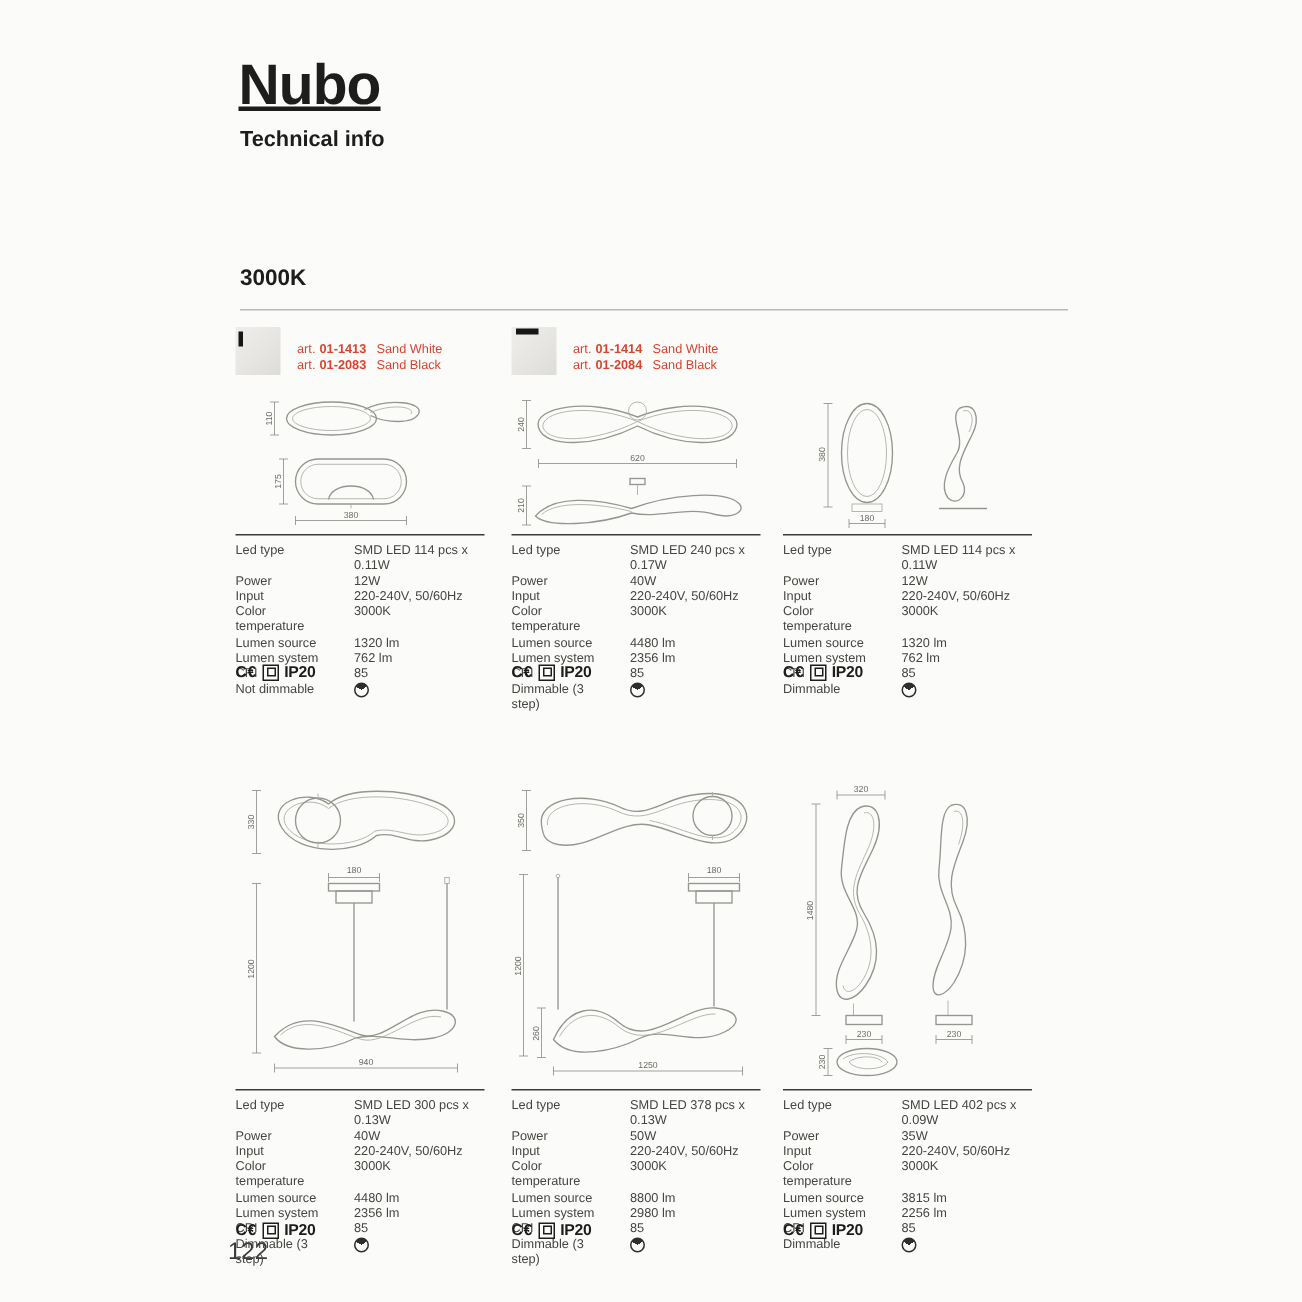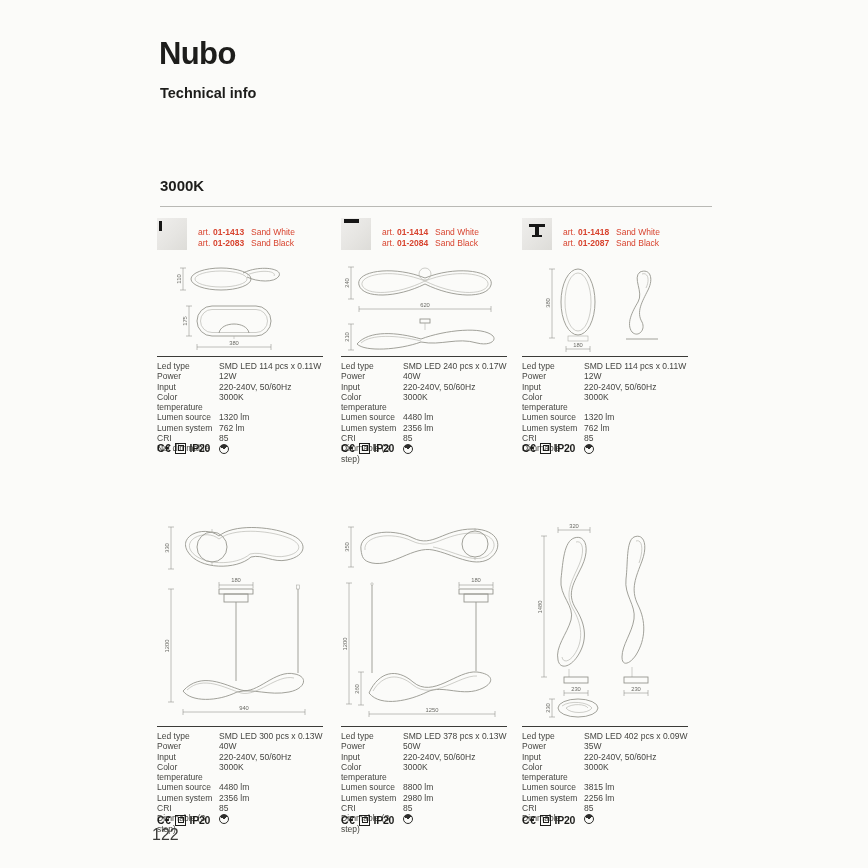--- a/index.html
+++ b/index.html
@@ -1,18 +1,18 @@
 <!DOCTYPE html>
 <html><head>
 <meta charset="utf-8">
 <style>
   html,body{margin:0;padding:0;background:#ffffff;}
   .page{position:relative;width:868px;height:868px;background:#fbfbf9;overflow:hidden;
         font-family:"Liberation Sans",sans-serif;color:#2e2e2c;}
-  .title{position:absolute;left:159px;top:36px;font-size:31px;font-weight:bold;letter-spacing:-0.6px;color:#1d1d1b;}
+  .title{position:absolute;left:159px;top:36px;font-size:38px;font-weight:bold;letter-spacing:-0.6px;color:#1d1d1b;text-decoration:underline;}
   .subtitle{position:absolute;left:160px;top:85px;font-size:14.5px;font-weight:bold;color:#1d1d1b;}
   .section{position:absolute;left:160px;top:177px;font-size:15px;font-weight:bold;color:#1d1d1b;}
   .rule{position:absolute;left:160px;top:206px;width:552px;height:1px;background:#b9b9b5;}
   .pagenum{position:absolute;left:152px;top:826px;font-size:16px;color:#3a3a38;}
 
   .cell{position:absolute;width:170px;height:260px;}
   #cell0{left:157px;top:218px;} #cell1{left:341px;top:218px;} #cell2{left:522px;top:218px;}
   #cell3{left:157px;top:483px;} #cell4{left:341px;top:483px;} #cell5{left:522px;top:483px;}
   .row2{height:380px;}
 
@@ -40,21 +40,21 @@
   .drawing{position:absolute;left:0;}
   .row1 .drawing{top:42px;}
   .row2 .drawing{top:38px;}
   .ln{fill:none;stroke:#96968f;stroke-width:0.9;}
   .ln2{fill:none;stroke:#aeaea8;stroke-width:0.6;}
   .dim{stroke:#8d8d88;stroke-width:0.55;}
   .dt{font-size:5.8px;fill:#6b6b66;}
 
   .spec{position:absolute;left:0;width:166px;border-top:1px solid #3b3b38;padding-top:4px;}
   .row1 .spec{top:138px;} .row2 .spec{top:243px;}
-  .srow{display:flex;align-items:flex-start;font-size:8.5px;line-height:10.3px;color:#454541;}
+  .srow{display:flex;align-items:flex-start;font-size:8.5px;line-height:10.3px;color:#454541;gap:17px;}
   .slabel{width:62px;flex:none;}
   .sval{flex:1;}
   .dim-icon{display:inline-block;width:8px;height:8px;margin-top:1px;border:1px solid #2e2e2c;border-radius:50%;
             background:conic-gradient(from 300deg,#2e2e2c 0 115deg,transparent 115deg 360deg);}
 
   .certs{position:absolute;left:0;display:flex;align-items:center;}
   .row1 .certs{top:224px;} .row2 .certs{top:331px;}
   .ce{font-size:10.5px;font-weight:bold;letter-spacing:0.5px;color:#1d1d1b;}
   .classii{display:inline-flex;align-items:center;justify-content:center;width:9px;height:9px;
            border:1px solid #1d1d1b;margin:0 3px 0 4px;}
@@ -214,31 +214,20 @@
     <div class="certs">
       <span class="ce">C€</span>
       <span class="classii">
           <span class="classii-in"></span>
         </span>
       <span class="ip">IP20</span>
     </div>
   </div>
 
   <div class="cell row1" id="cell2">
-    <div class="head">
-      <span class="mount-ic ic-tab">
-          <i class="g-a"></i>
-          <i class="g-b"></i>
-          <i class="g-c"></i>
-        </span>
-      <div class="art">
-        <div><span class="art-prefix">art.</span><span class="art-code">01-1418</span><span class="art-fin">Sand White</span></div>
-        <div><span class="art-prefix">art.</span><span class="art-code">01-2087</span><span class="art-fin">Sand Black</span></div>
-      </div>
-    </div>
     <svg class="drawing" width="170" height="94" viewBox="0 0 170 94">
       <ellipse class="ln" cx="56" cy="42" rx="17" ry="33"></ellipse>
       <ellipse class="ln2" cx="56" cy="42" rx="13" ry="29"></ellipse>
       <rect class="ln2" x="46" y="76" width="20" height="5"></rect>
       <line class="dim" x1="30" y1="9" x2="30" y2="78"></line>
         <line class="dim" x1="27" y1="9" x2="33" y2="9"></line>
         <line class="dim" x1="27" y1="78" x2="33" y2="78"></line>
       <text class="dt" x="26" y="45" text-anchor="middle" transform="rotate(-90 26 43)">380</text>
       <line class="dim" x1="44" y1="89" x2="68" y2="89"></line>
         <line class="dim" x1="44" y1="86" x2="44" y2="92"></line>

